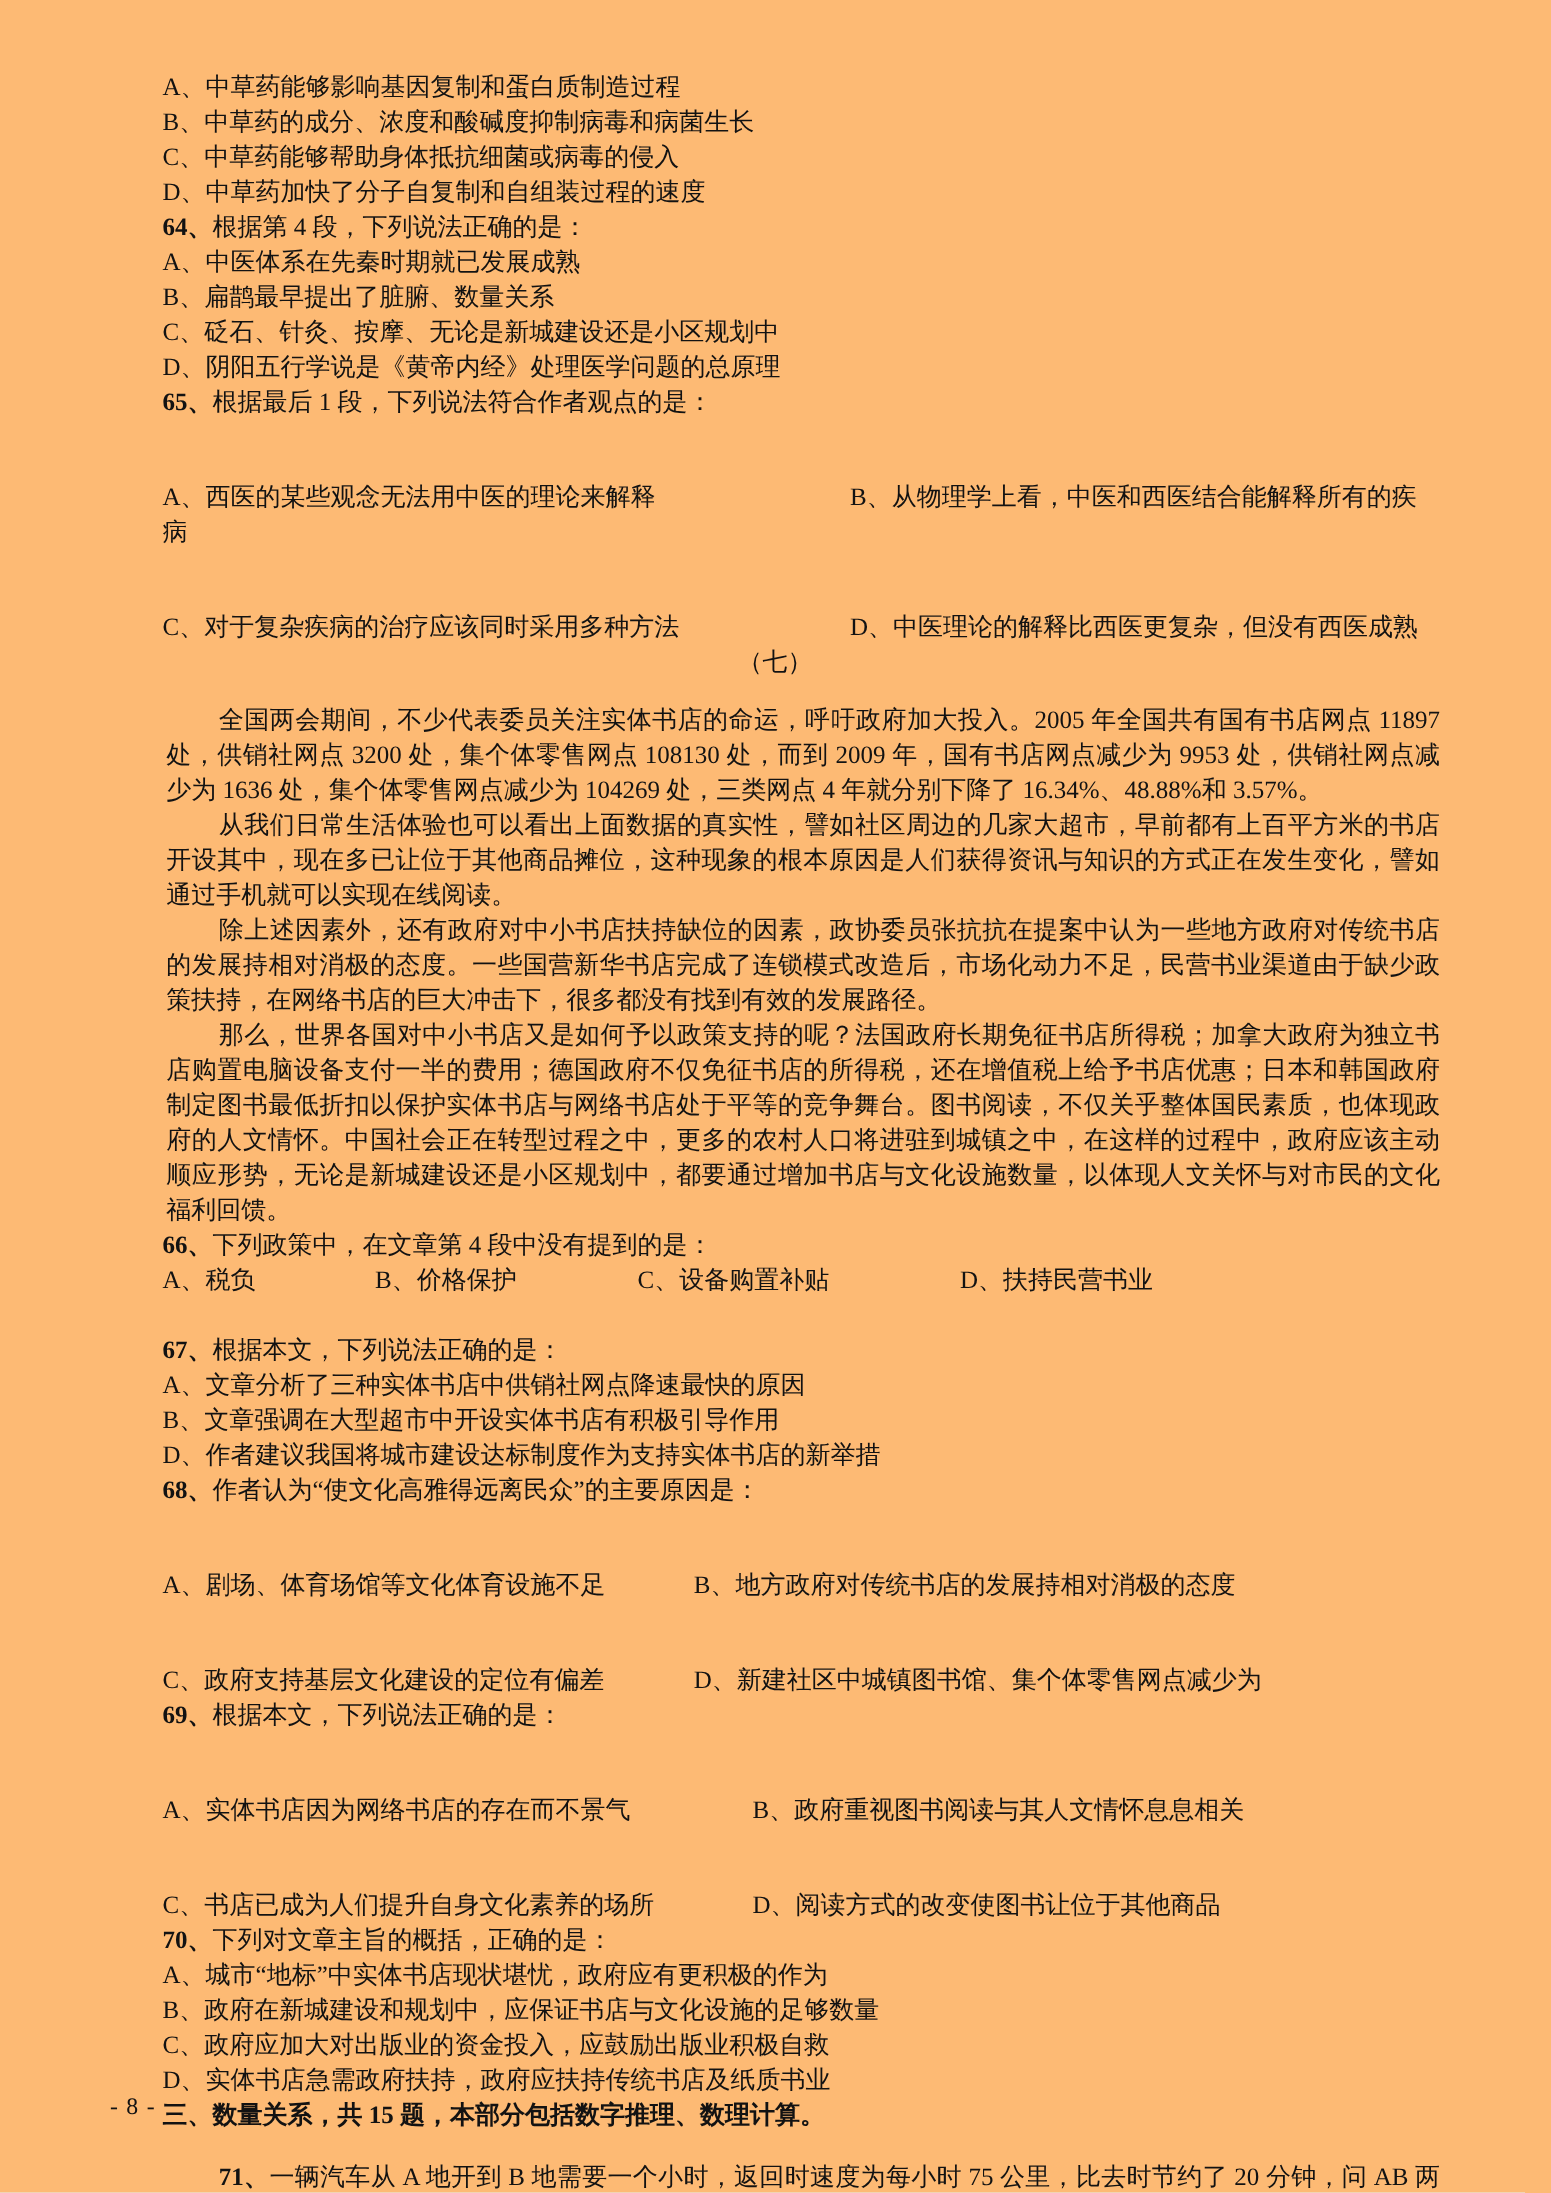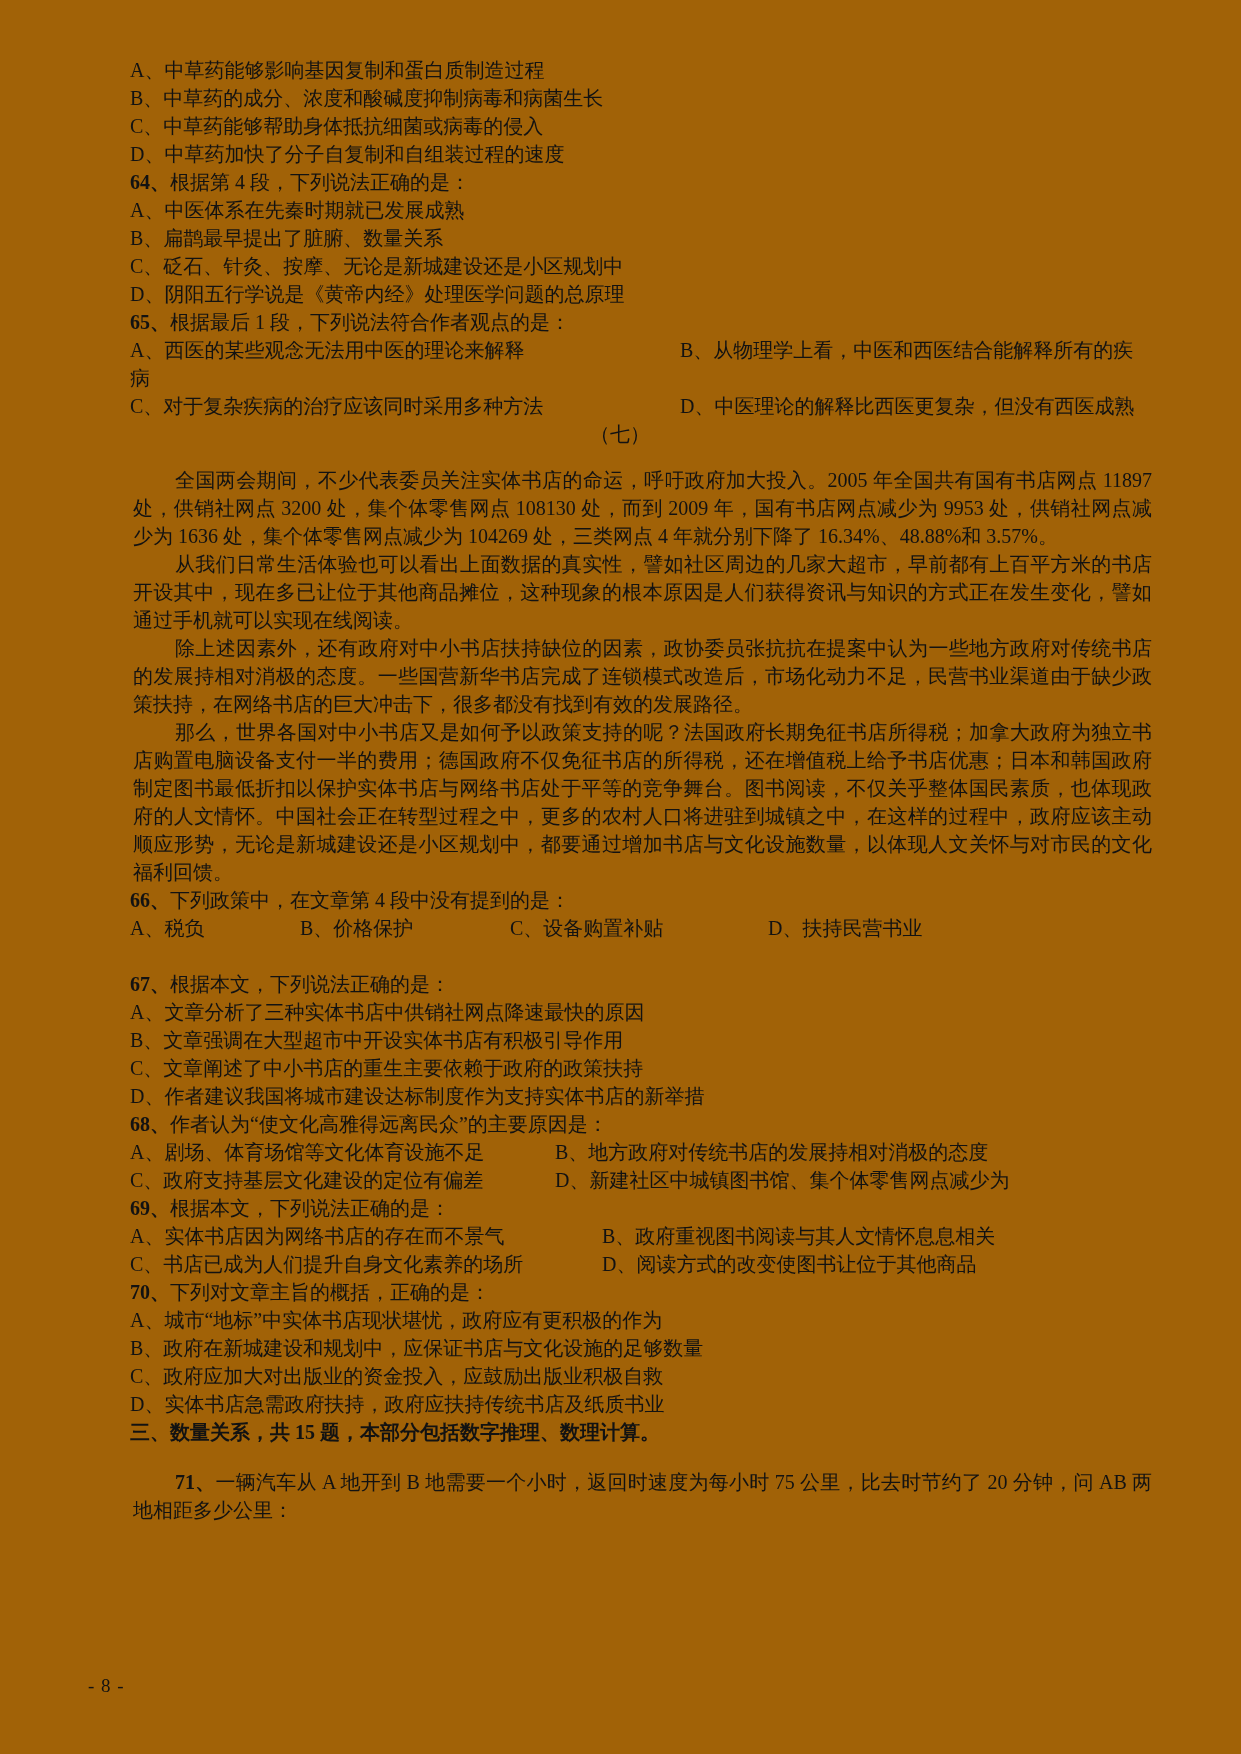--- a/index.html
+++ b/index.html
@@ -1,28 +1,28 @@
 <!DOCTYPE html>
 <html><head>
 <meta charset="utf-8">
 <style>
   html,body { margin:0; padding:0; background:#e8e8e8; }
   .page {
-    width:1241px; height:1754px; margin:0 auto; background:#a16207;
+    width:1241px; height:1754px; margin:0 auto; background:#fdba74;
     position:relative; box-sizing:border-box;
     padding:56px 89px 0 88px;
     font-family:"Liberation Serif","DejaVu Serif",serif;
     font-size:20px; line-height:28px; color:#121212;
     overflow:hidden;
   }
   .ind { padding-left:42px; }
   .num { font-weight:bold; }
   .para { text-indent:42px; text-align:justify;margin-left:45px; }
   .marker-line { text-align:center; margin-bottom:18px; }
-  .pair .c1 { display:inline-block; }
+  .pair .c1 { display:inline-block;margin-top:48px; }
   .p550 .c1 { width:550px; }
   .p425 .c1 { width:425px; }
   .p472 .c1 { width:472px; }
   .o1 { display:inline-block; width:170px; }
   .o2 { display:inline-block; width:210px; }
   .o3 { display:inline-block; width:258px; }
   .gap28 { height:28px; }
   .gap22 { height:22px; }
   .section-heading { font-weight:bold; padding-left:42px; }
   .footer {
@@ -69,21 +69,20 @@
     <div class="ind"><span class="num">66、</span><span>下列政策中，在文章第 4 段中没有提到的是：</span></div>
     <div class="ind"><span class="o1">A、税负</span><span class="o2">B、价格保护</span><span class="o3">C、设备购置补贴</span><span>D、扶持民营书业</span></div>
   </div>
 
   <div class="gap28"></div>
 
   <div>
     <div class="ind"><span class="num">67、</span><span>根据本文，下列说法正确的是：</span></div>
     <div class="ind">A、文章分析了三种实体书店中供销社网点降速最快的原因</div>
     <div class="ind">B、文章强调在大型超市中开设实体书店有积极引导作用</div>
-    <div class="ind">C、文章阐述了中小书店的重生主要依赖于政府的政策扶持</div>
     <div class="ind">D、作者建议我国将城市建设达标制度作为支持实体书店的新举措</div>
   </div>
 
   <div>
     <div class="ind"><span class="num">68、</span><span>作者认为“使文化高雅得远离民众”的主要原因是：</span></div>
     <div class="ind pair p425"><span class="c1">A、剧场、体育场馆等文化体育设施不足</span><span>B、地方政府对传统书店的发展持相对消极的态度</span></div>
     <div class="ind pair p425"><span class="c1">C、政府支持基层文化建设的定位有偏差</span><span>D、新建社区中城镇图书馆、集个体零售网点减少为</span></div>
   </div>
 
   <div>

